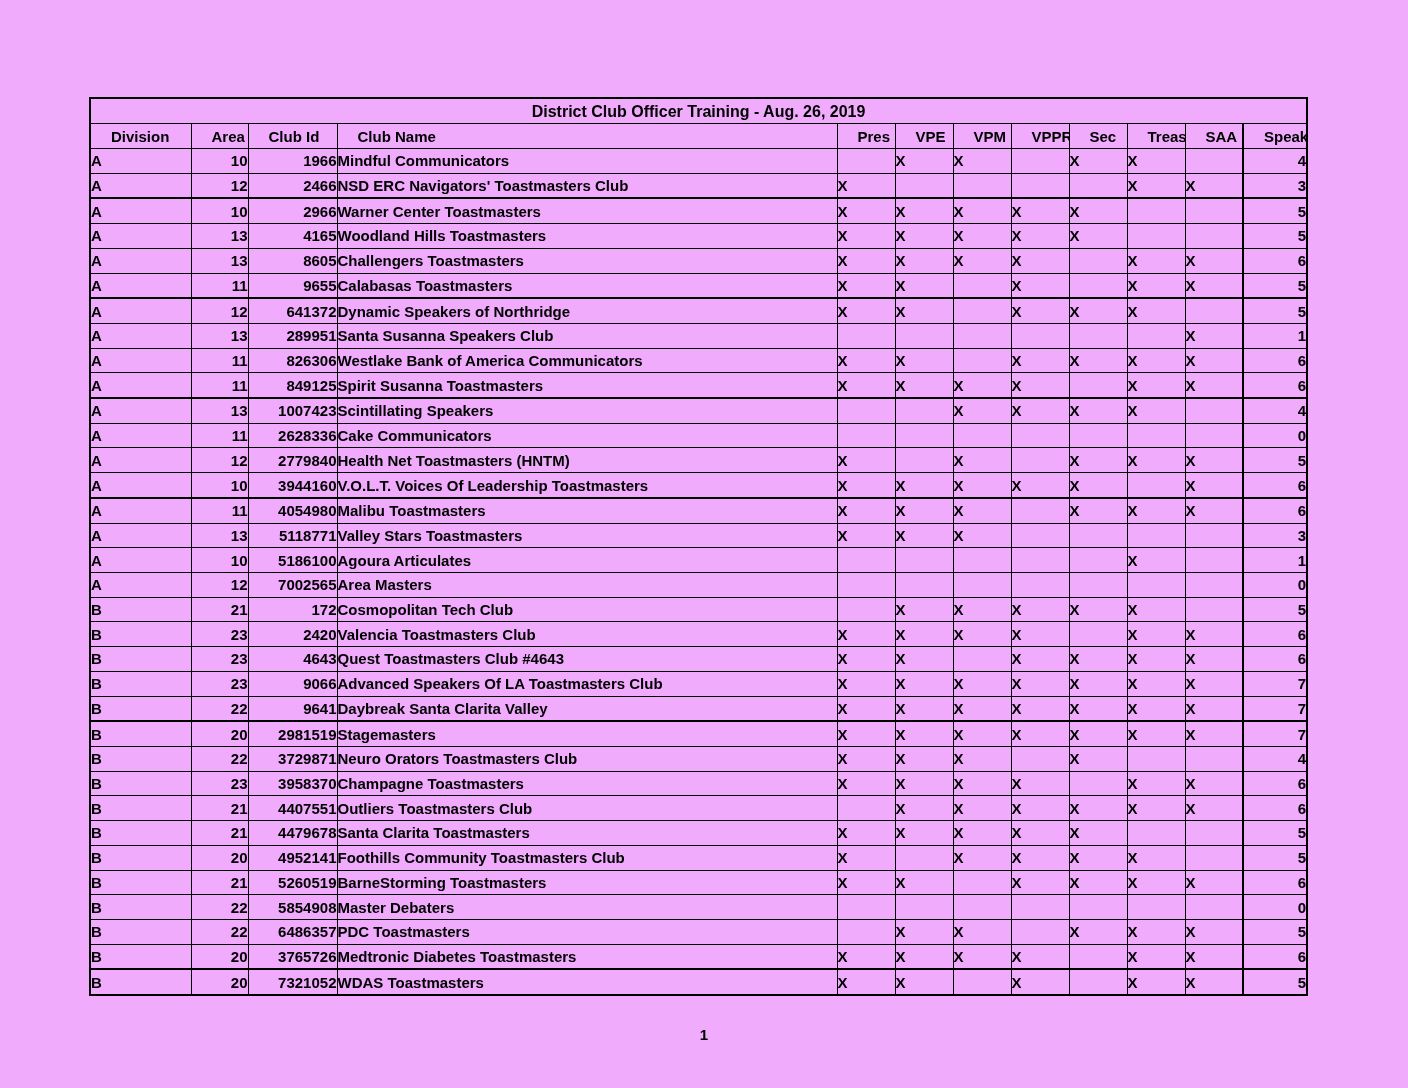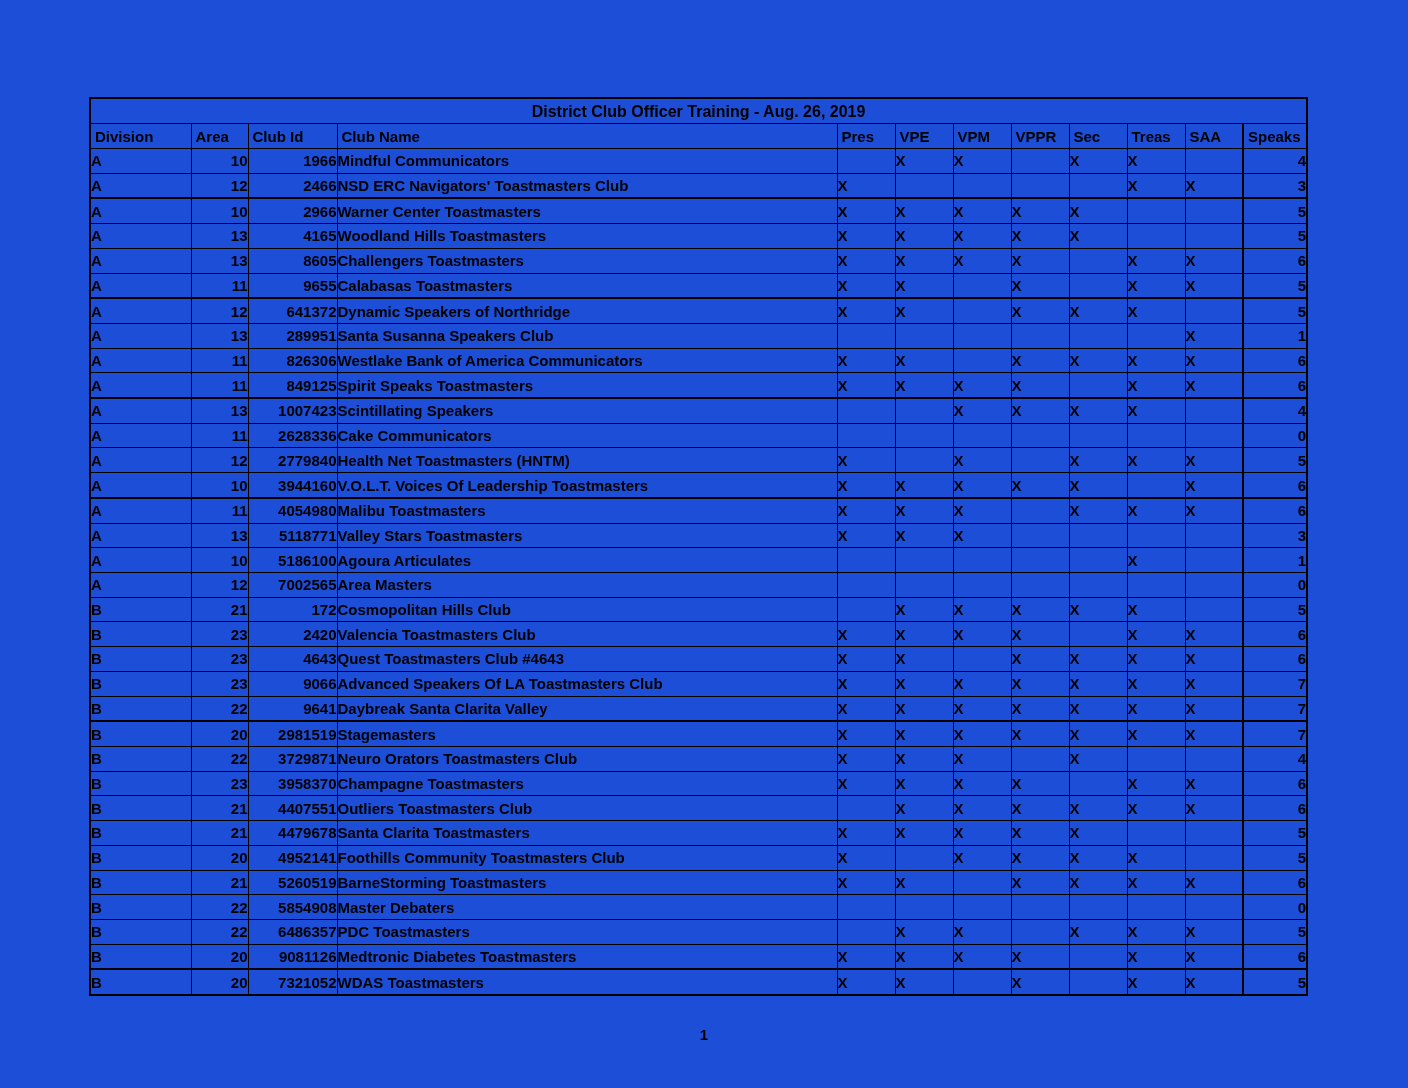--- a/index.html
+++ b/index.html
@@ -8,21 +8,21 @@
     width: 1408px;
     height: 1088px;
     background: #ffffff;
     font-family: "Liberation Sans", "DejaVu Sans", sans-serif;
     color: #000000;
   }
   .sheet {
     position: relative;
     width: 1408px;
     height: 1088px;
-    background: #1d4ed8;
+    background: #f0abfc;
     overflow: hidden;
   }
   table.training {
     position: absolute;
     left: 89px;
     top: 97px;
     width: 1217px;
     border-collapse: collapse;
     table-layout: fixed;
     border: 2px solid #000000;
@@ -39,21 +39,21 @@
     vertical-align: middle;
   }
   tr.title-row td {
     height: 24px;
     text-align: center;
     font-size: 16px;
   }
   tr.header-row th {
     height: 24px;
     text-align: left;
-    padding-left: 4px;
+    padding-left: 20px;
     font-size: 15px;
   }
   tbody tr td { height: 23.7px; }
   tbody tr { height: 24.73px; }
   td.al { text-align: left;  padding-left: 4px; }
   td.ar { text-align: right; padding-right: 4px; }
   td.xc { text-align: left;  padding-left: 6px; }
   
   tr.thick td { border-bottom-width: 2px; }
   
@@ -235,21 +235,21 @@
           <td class="xc">X</td>
           <td class="xc">X</td>
           <td class="xc">X</td>
           <td class="xc">X</td>
           <td class="ar">6</td>
         </tr>
         <tr class="thick">
           <td class="al">A</td>
           <td class="ar">11</td>
           <td class="ar">849125</td>
-          <td class="al">Spirit Speaks Toastmasters</td>
+          <td class="al">Spirit Susanna Toastmasters</td>
           <td class="xc">X</td>
           <td class="xc">X</td>
           <td class="xc">X</td>
           <td class="xc">X</td>
           <td class="xc"></td>
           <td class="xc">X</td>
           <td class="xc">X</td>
           <td class="ar">6</td>
         </tr>
         <tr>
@@ -361,21 +361,21 @@
           <td class="xc"></td>
           <td class="xc"></td>
           <td class="xc"></td>
           <td class="xc"></td>
           <td class="ar">0</td>
         </tr>
         <tr>
           <td class="al">B</td>
           <td class="ar">21</td>
           <td class="ar">172</td>
-          <td class="al">Cosmopolitan Hills Club</td>
+          <td class="al">Cosmopolitan Tech Club</td>
           <td class="xc"></td>
           <td class="xc">X</td>
           <td class="xc">X</td>
           <td class="xc">X</td>
           <td class="xc">X</td>
           <td class="xc">X</td>
           <td class="xc"></td>
           <td class="ar">5</td>
         </tr>
         <tr>
@@ -556,21 +556,21 @@
           <td class="xc">X</td>
           <td class="xc"></td>
           <td class="xc">X</td>
           <td class="xc">X</td>
           <td class="xc">X</td>
           <td class="ar">5</td>
         </tr>
         <tr class="thick">
           <td class="al">B</td>
           <td class="ar">20</td>
-          <td class="ar">9081126</td>
+          <td class="ar">3765726</td>
           <td class="al">Medtronic Diabetes Toastmasters</td>
           <td class="xc">X</td>
           <td class="xc">X</td>
           <td class="xc">X</td>
           <td class="xc">X</td>
           <td class="xc"></td>
           <td class="xc">X</td>
           <td class="xc">X</td>
           <td class="ar">6</td>
         </tr>

